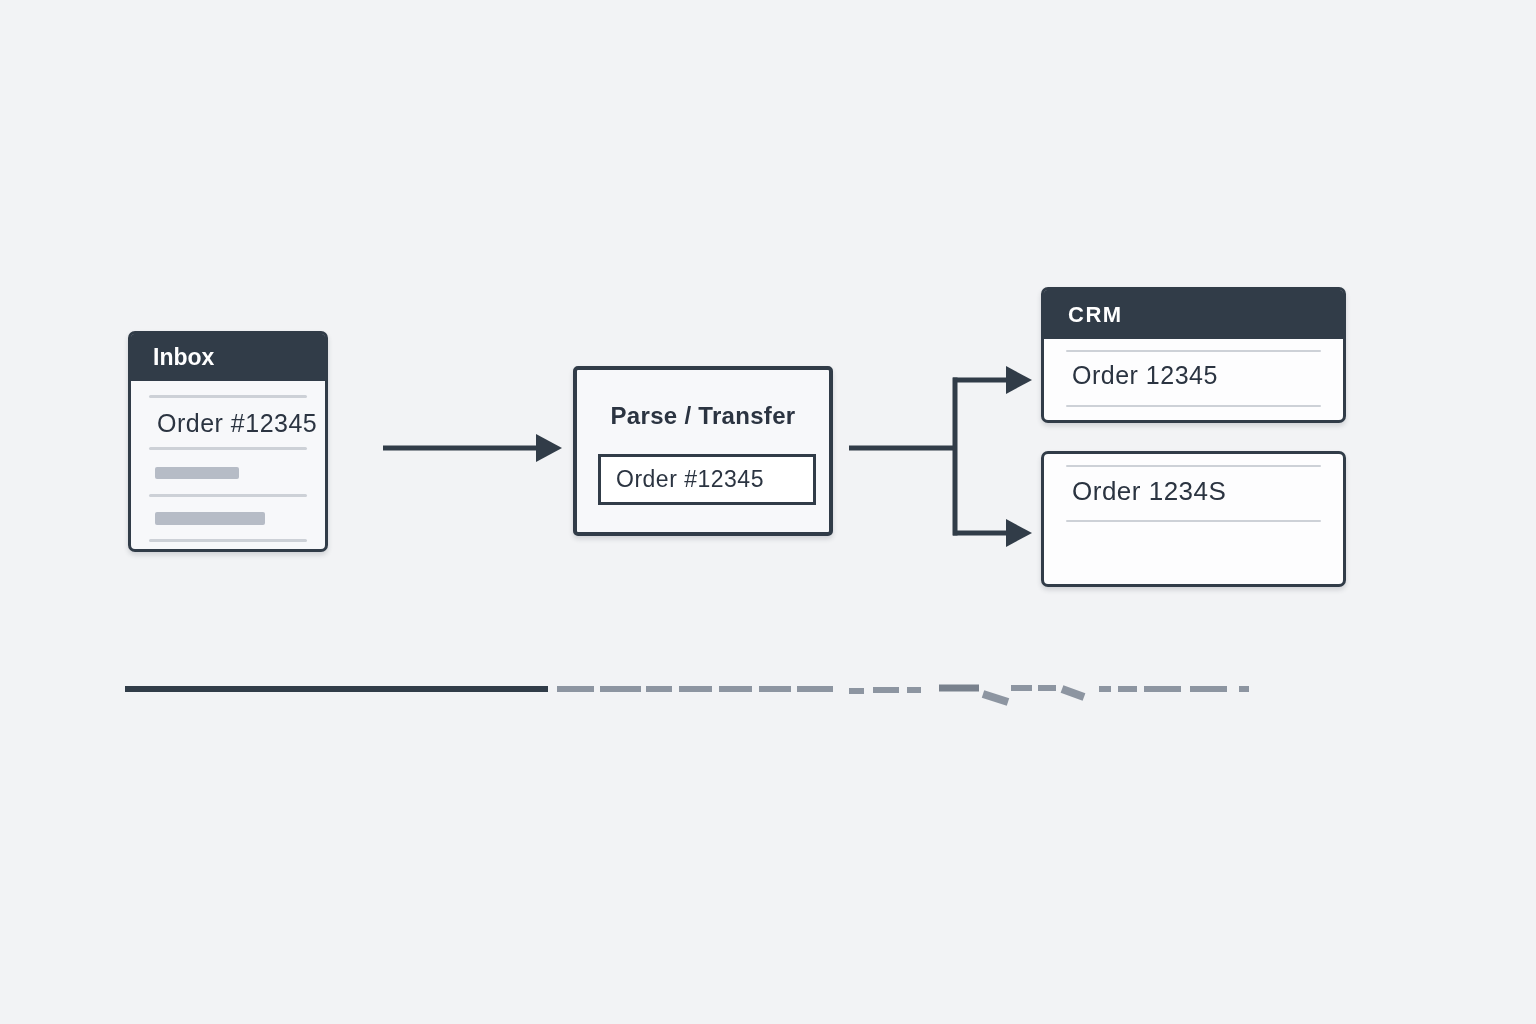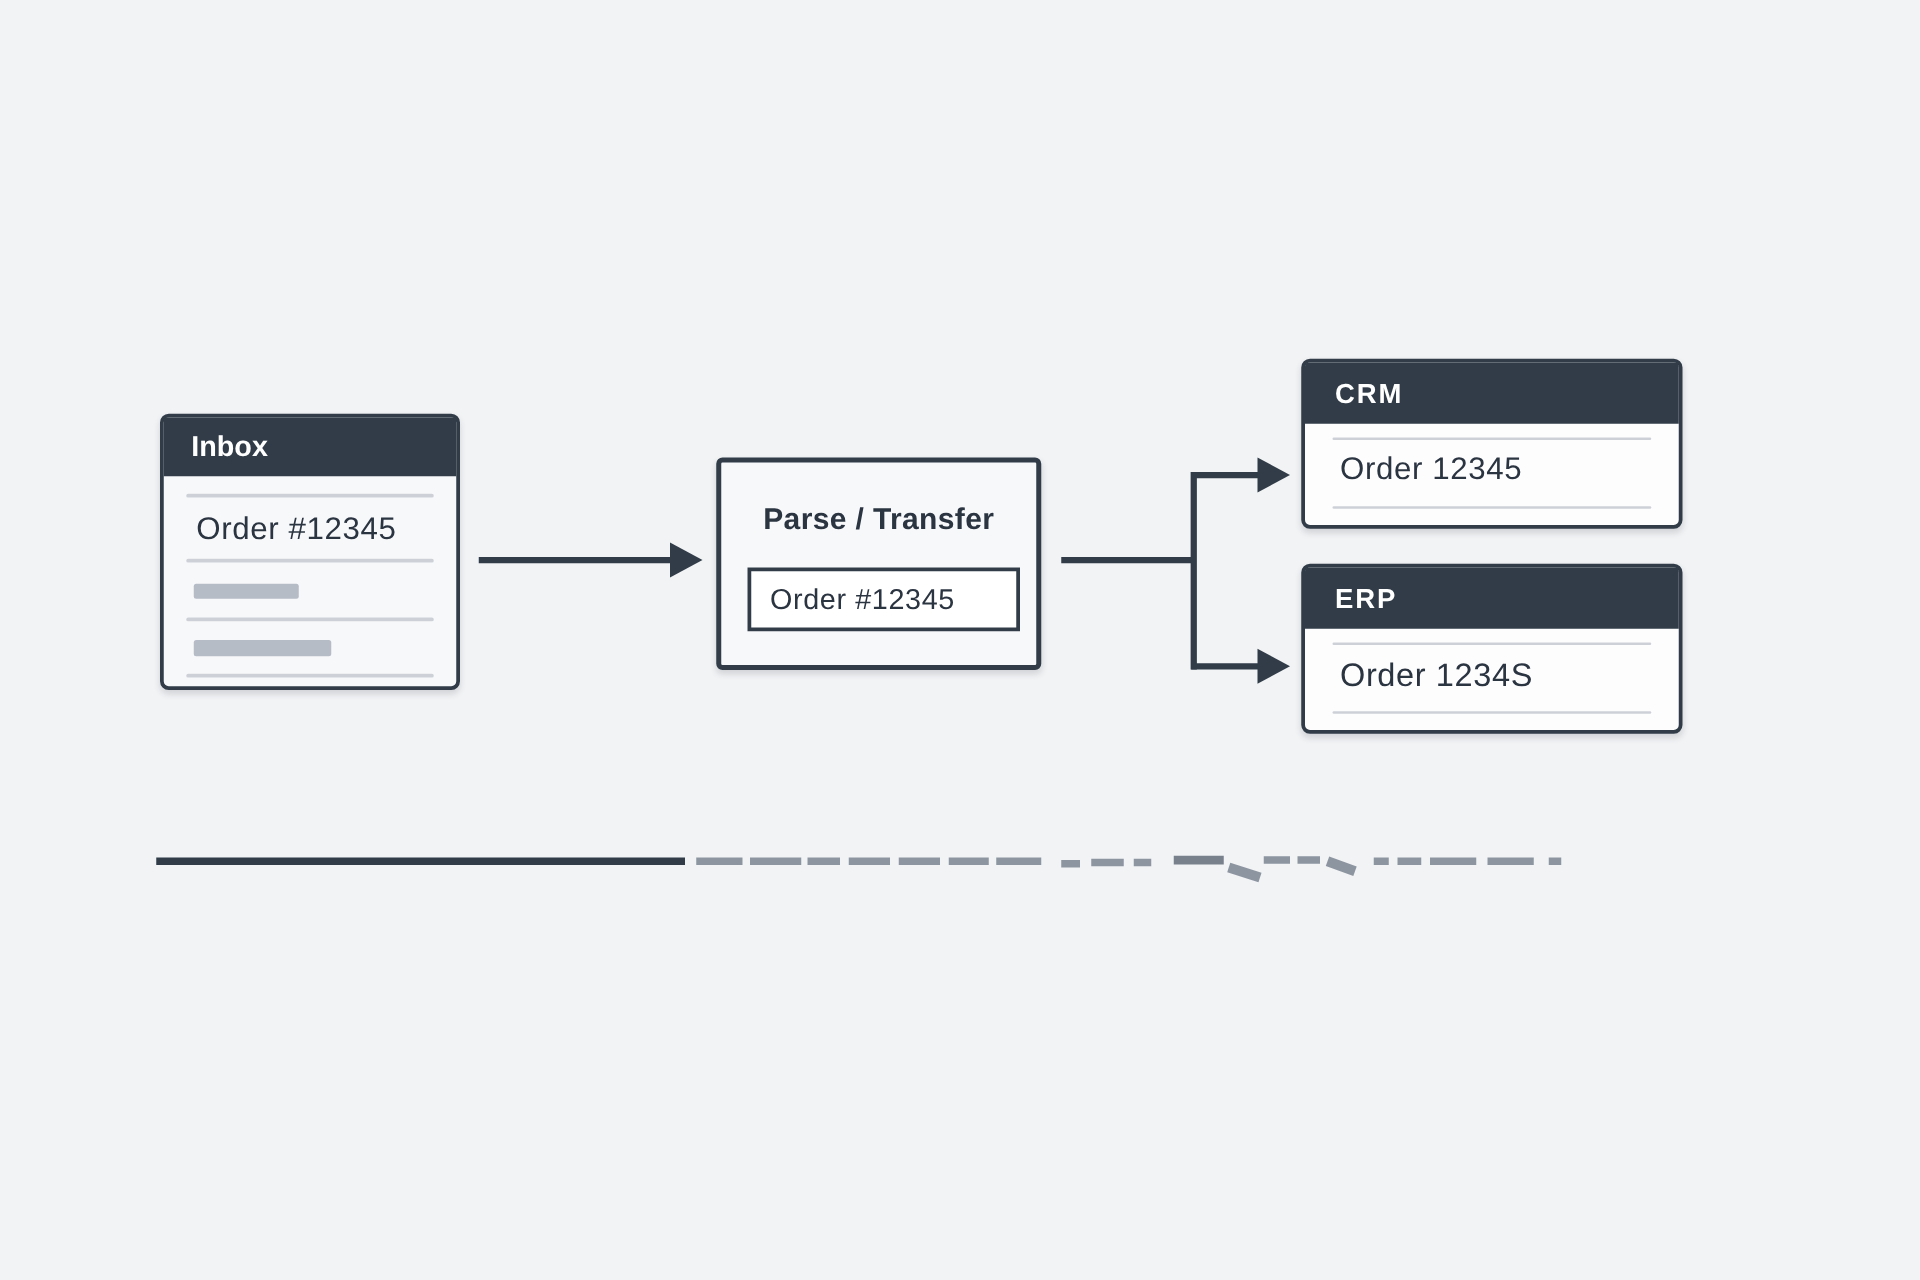--- a/index.html
+++ b/index.html
@@ -15,21 +15,21 @@
   .card{position:absolute;border:3px solid var(--dark);border-radius:7px;
         background:var(--panel-light);box-shadow:0 3px 5px rgba(35,45,58,.16);}
   .card-header{background:var(--dark);color:#fff;font-weight:700;
         display:flex;align-items:center;border-radius:3px 3px 0 0;}
   .card-body{position:relative;}
   .sep{position:absolute;height:3px;background:var(--separator);border-radius:2px;}
   .bar{position:absolute;background:var(--bar);border-radius:2px;}
   .order-text{position:absolute;color:var(--text);letter-spacing:.5px;white-space:nowrap;}
 
   
-  .inbox{left:128px;top:331px;width:240px;height:221px;}
+  .inbox{left:128px;top:331px;width:200px;height:221px;}
   .inbox .card-header{height:47px;font-size:23px;padding-left:22px;}
   .inbox .card-body{height:168px;}
   
   .parse{left:573px;top:366px;width:260px;height:170px;border-width:4px;border-radius:5px;}
   .parse-title{position:absolute;top:32px;width:100%;text-align:center;
         font-size:24px;font-weight:700;color:var(--text);letter-spacing:.3px;}
   .parse-chip{position:absolute;left:21px;top:84px;width:218px;height:51px;
         border:3px solid var(--dark);background:#fff;display:flex;align-items:center;
         padding-left:15px;font-size:23px;color:var(--text);letter-spacing:.5px;}
   
@@ -102,23 +102,20 @@
       <span>CRM</span>
     </div>
     <div class="card-body">
       <div class="sep" style="left:22px;right:22px;top:11px;height:2px"></div>
       <div class="order-text" style="left:28px;top:22px;font-size:25px">Order 12345</div>
       <div class="sep" style="left:22px;right:22px;top:66px;height:2px"></div>
     </div>
   </div>
 
   <div class="card sys erp">
-    <div class="card-header">
-      <span>ERP</span>
-    </div>
     <div class="card-body">
       <div class="sep" style="left:22px;right:22px;top:11px;height:2px"></div>
       <div class="order-text" style="left:28px;top:22px;font-size:26px">Order 1234S</div>
       <div class="sep" style="left:22px;right:22px;top:66px;height:2px"></div>
     </div>
   </div>
 
 </div>
 
 </body></html>

